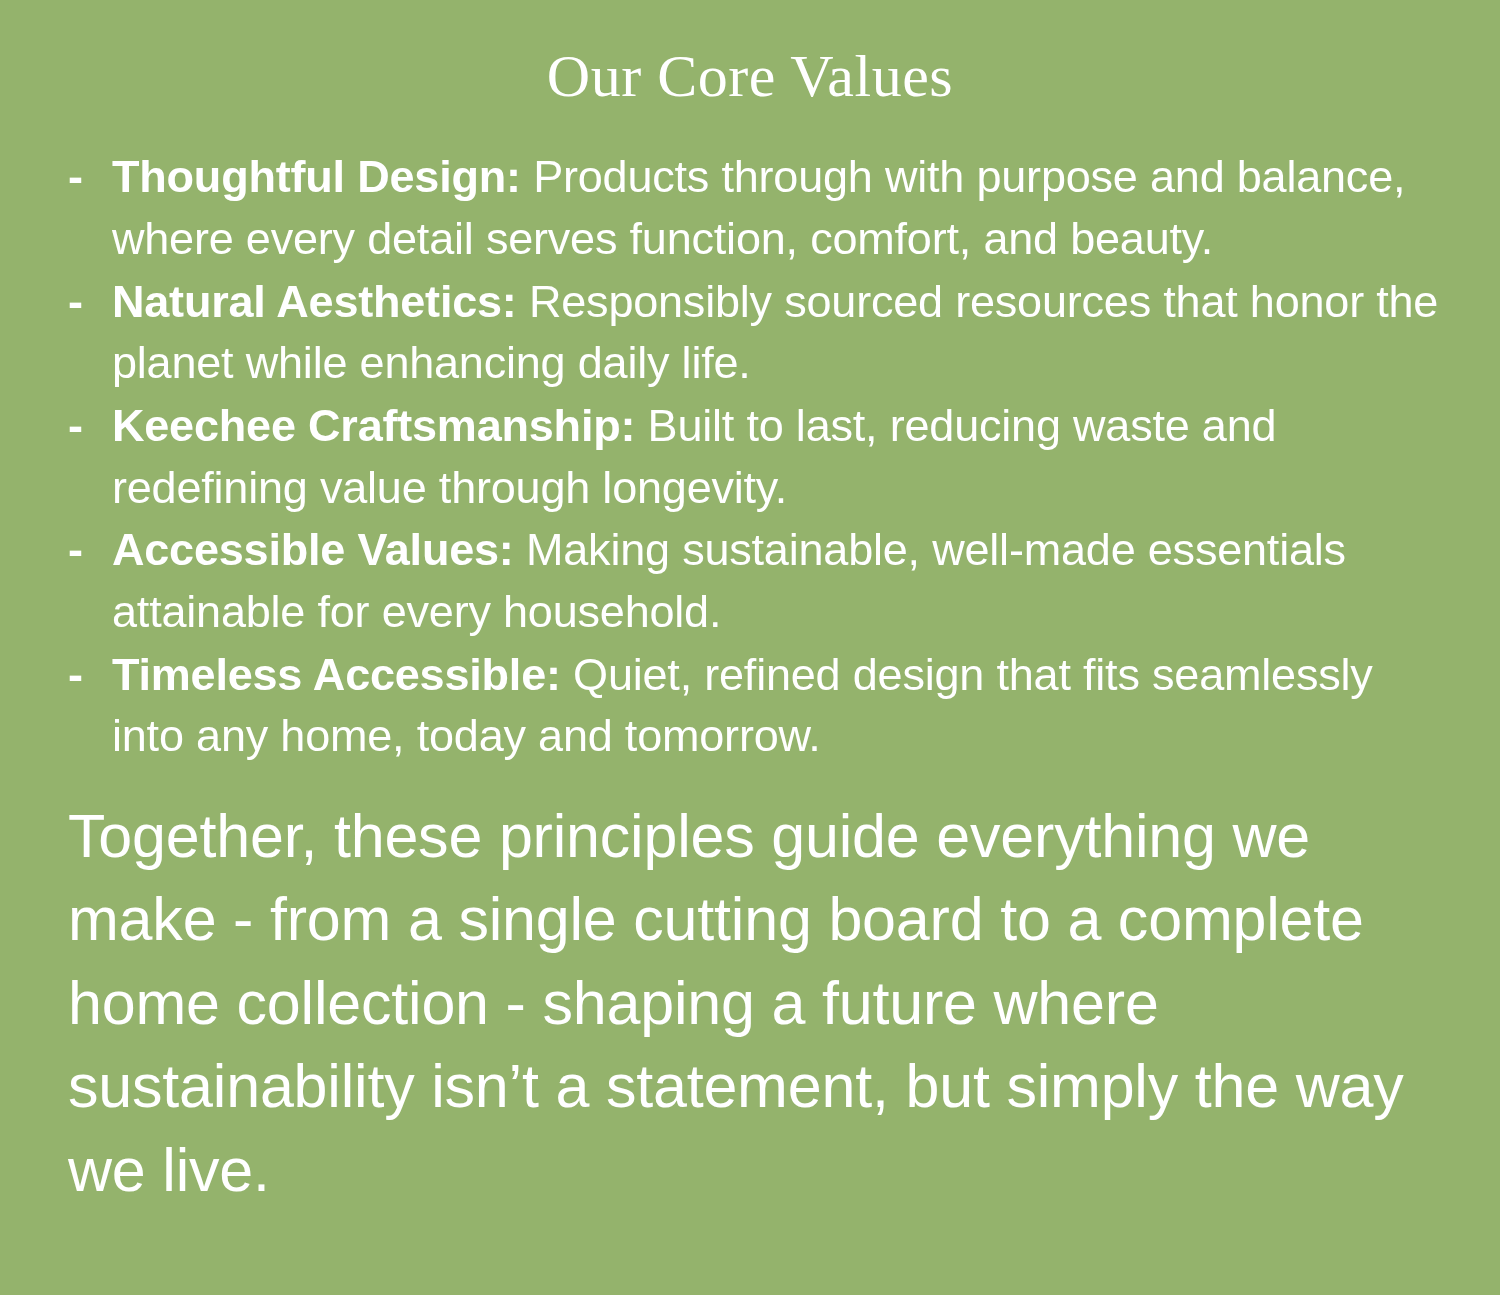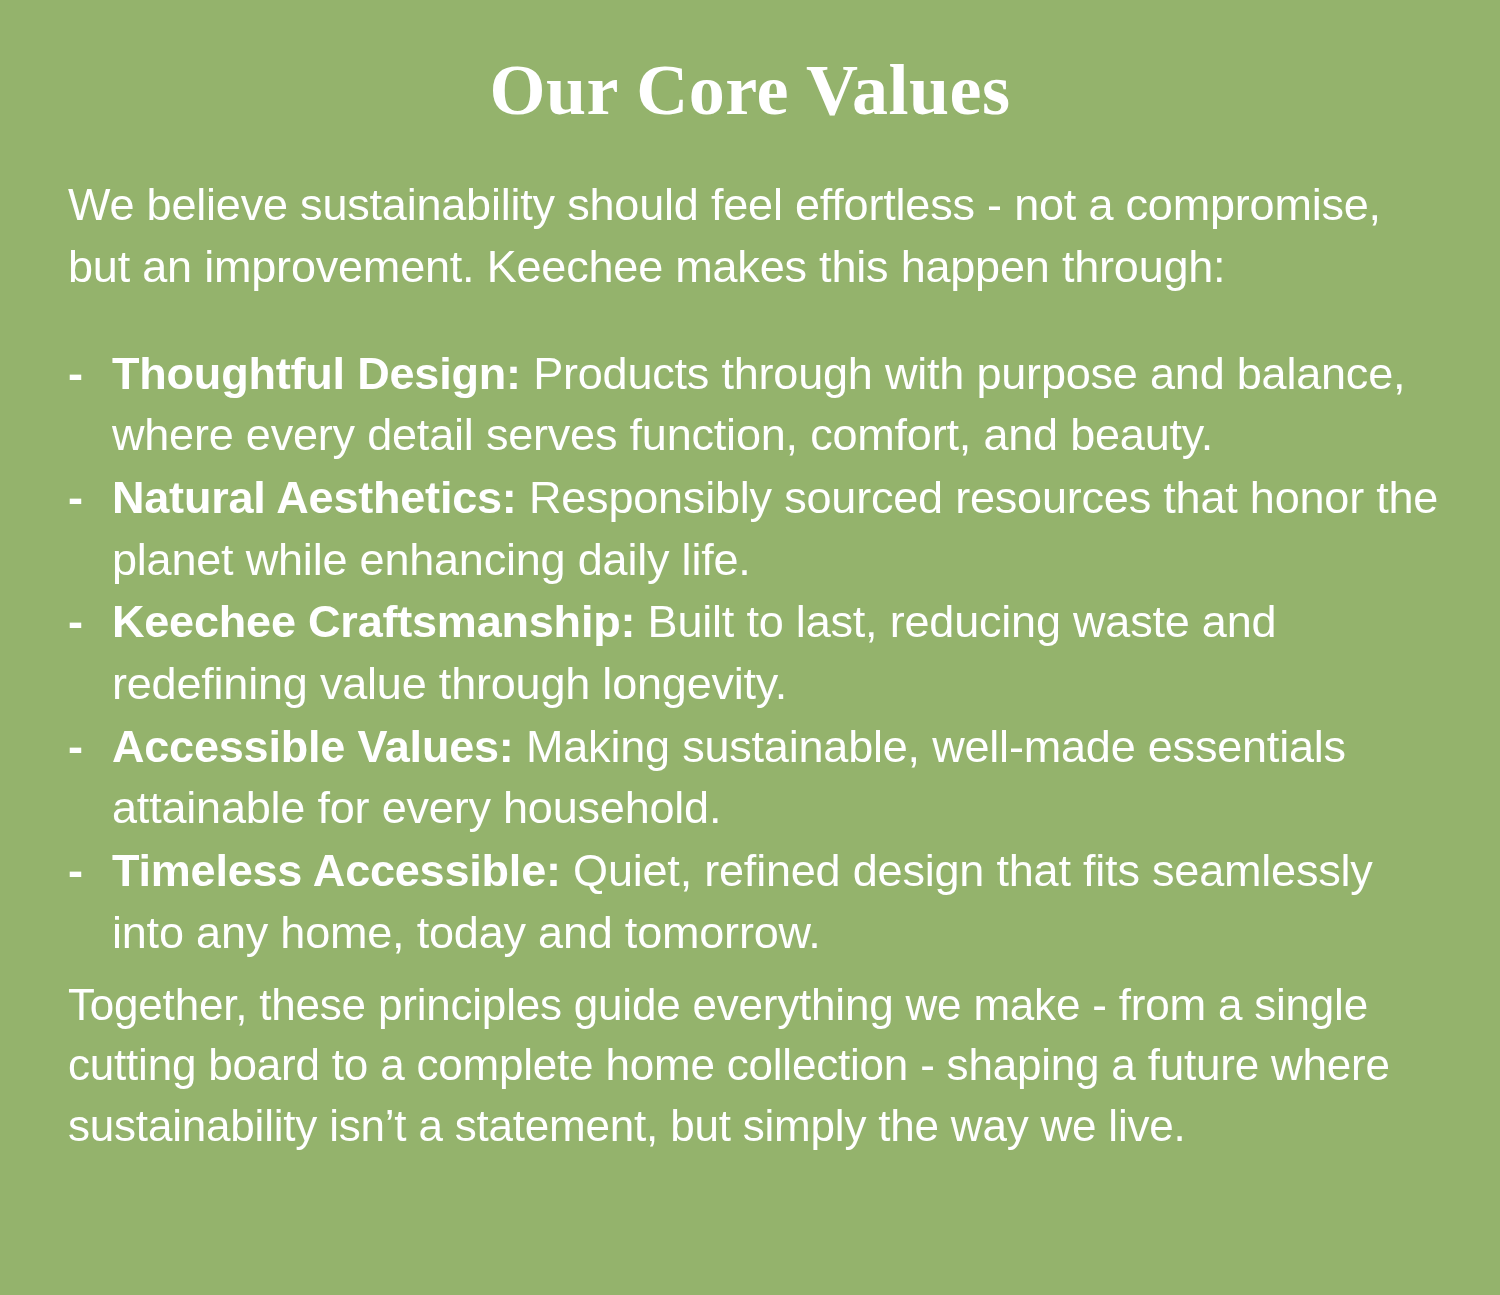--- a/index.html
+++ b/index.html
@@ -15,22 +15,22 @@
     overflow: hidden;
   }
   .page {
     position: relative;
     width: 1500px;
     height: 1295px;
     box-sizing: border-box;
   }
   .title {
     font-family: "Liberation Serif", serif;
-    font-weight: bold;
-    font-size: 72px;
+    font-weight: normal;
+    font-size: 60px;
     line-height: 1.0;
     text-align: center;
     color: #ffffff;
     padding-top: 6px;
     letter-spacing: 0.5px;
   }
   .body-block {
     padding: 0 60px 0 68px;
   }
   .intro {
@@ -58,37 +58,36 @@
     position: absolute;
     left: 0;
     top: 0;
     font-weight: bold;
   }
   .value-label {
     font-weight: bold;
     margin-top: 41px;
   }
   .outro {
-    font-size: 44px;
+    font-size: 61px;
     line-height: 1.37;
-    margin-top: 12px;
+    margin-top: 28px;
     max-width: 1375px;
     letter-spacing: -0.2px;
   }
 </style>
 </head>
 <body>
 
 <div class="page">
 
   <h1 class="title">Our Core Values</h1>
 
   <div class="body-block">
 
-    <p class="intro">We believe sustainability should feel effortless - not a compromise, but an improvement. Keechee makes this happen through:</p>
 
     <ul class="values-list">
 
       <li class="value-item">
         <span class="value-dash">-</span><span class="value-label">Thoughtful Design:</span> <span>Products through with purpose and balance, where every detail serves function, comfort, and beauty.</span>
       </li>
 
       <li class="value-item">
         <span class="value-dash">-</span><span class="value-label">Natural Aesthetics:</span> <span>Responsibly sourced resources that honor the planet while enhancing daily life.</span>
       </li>

